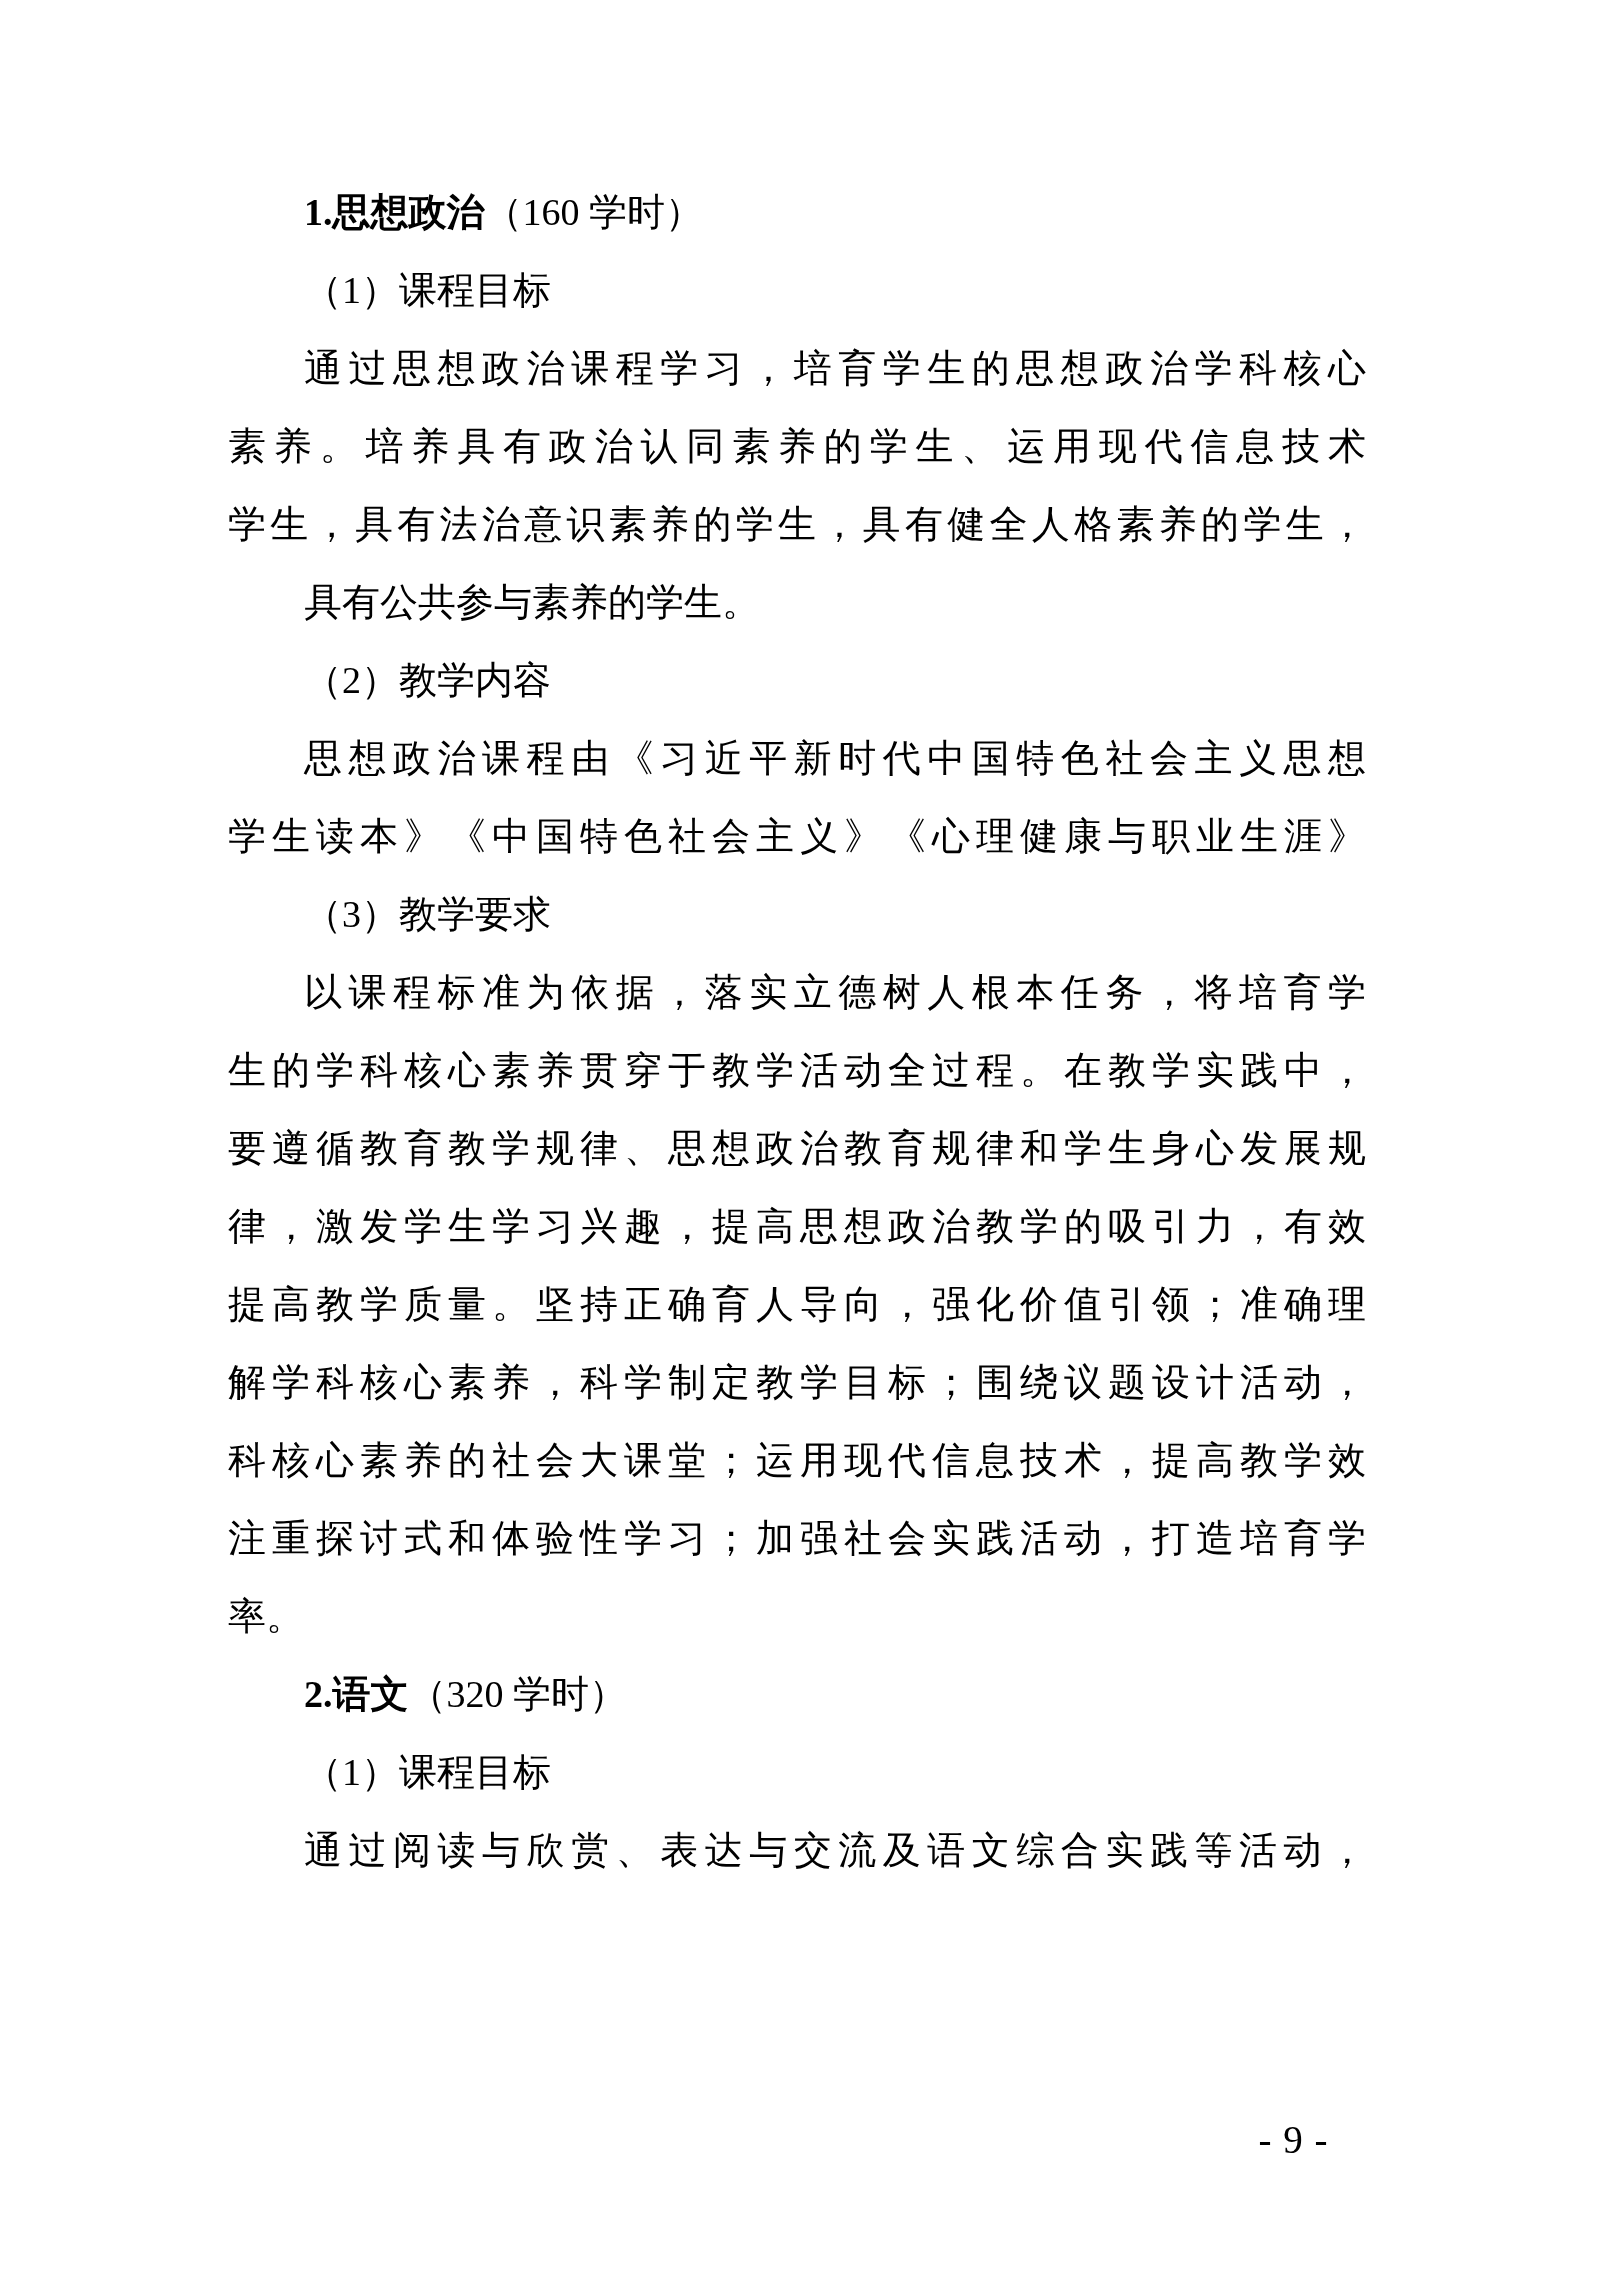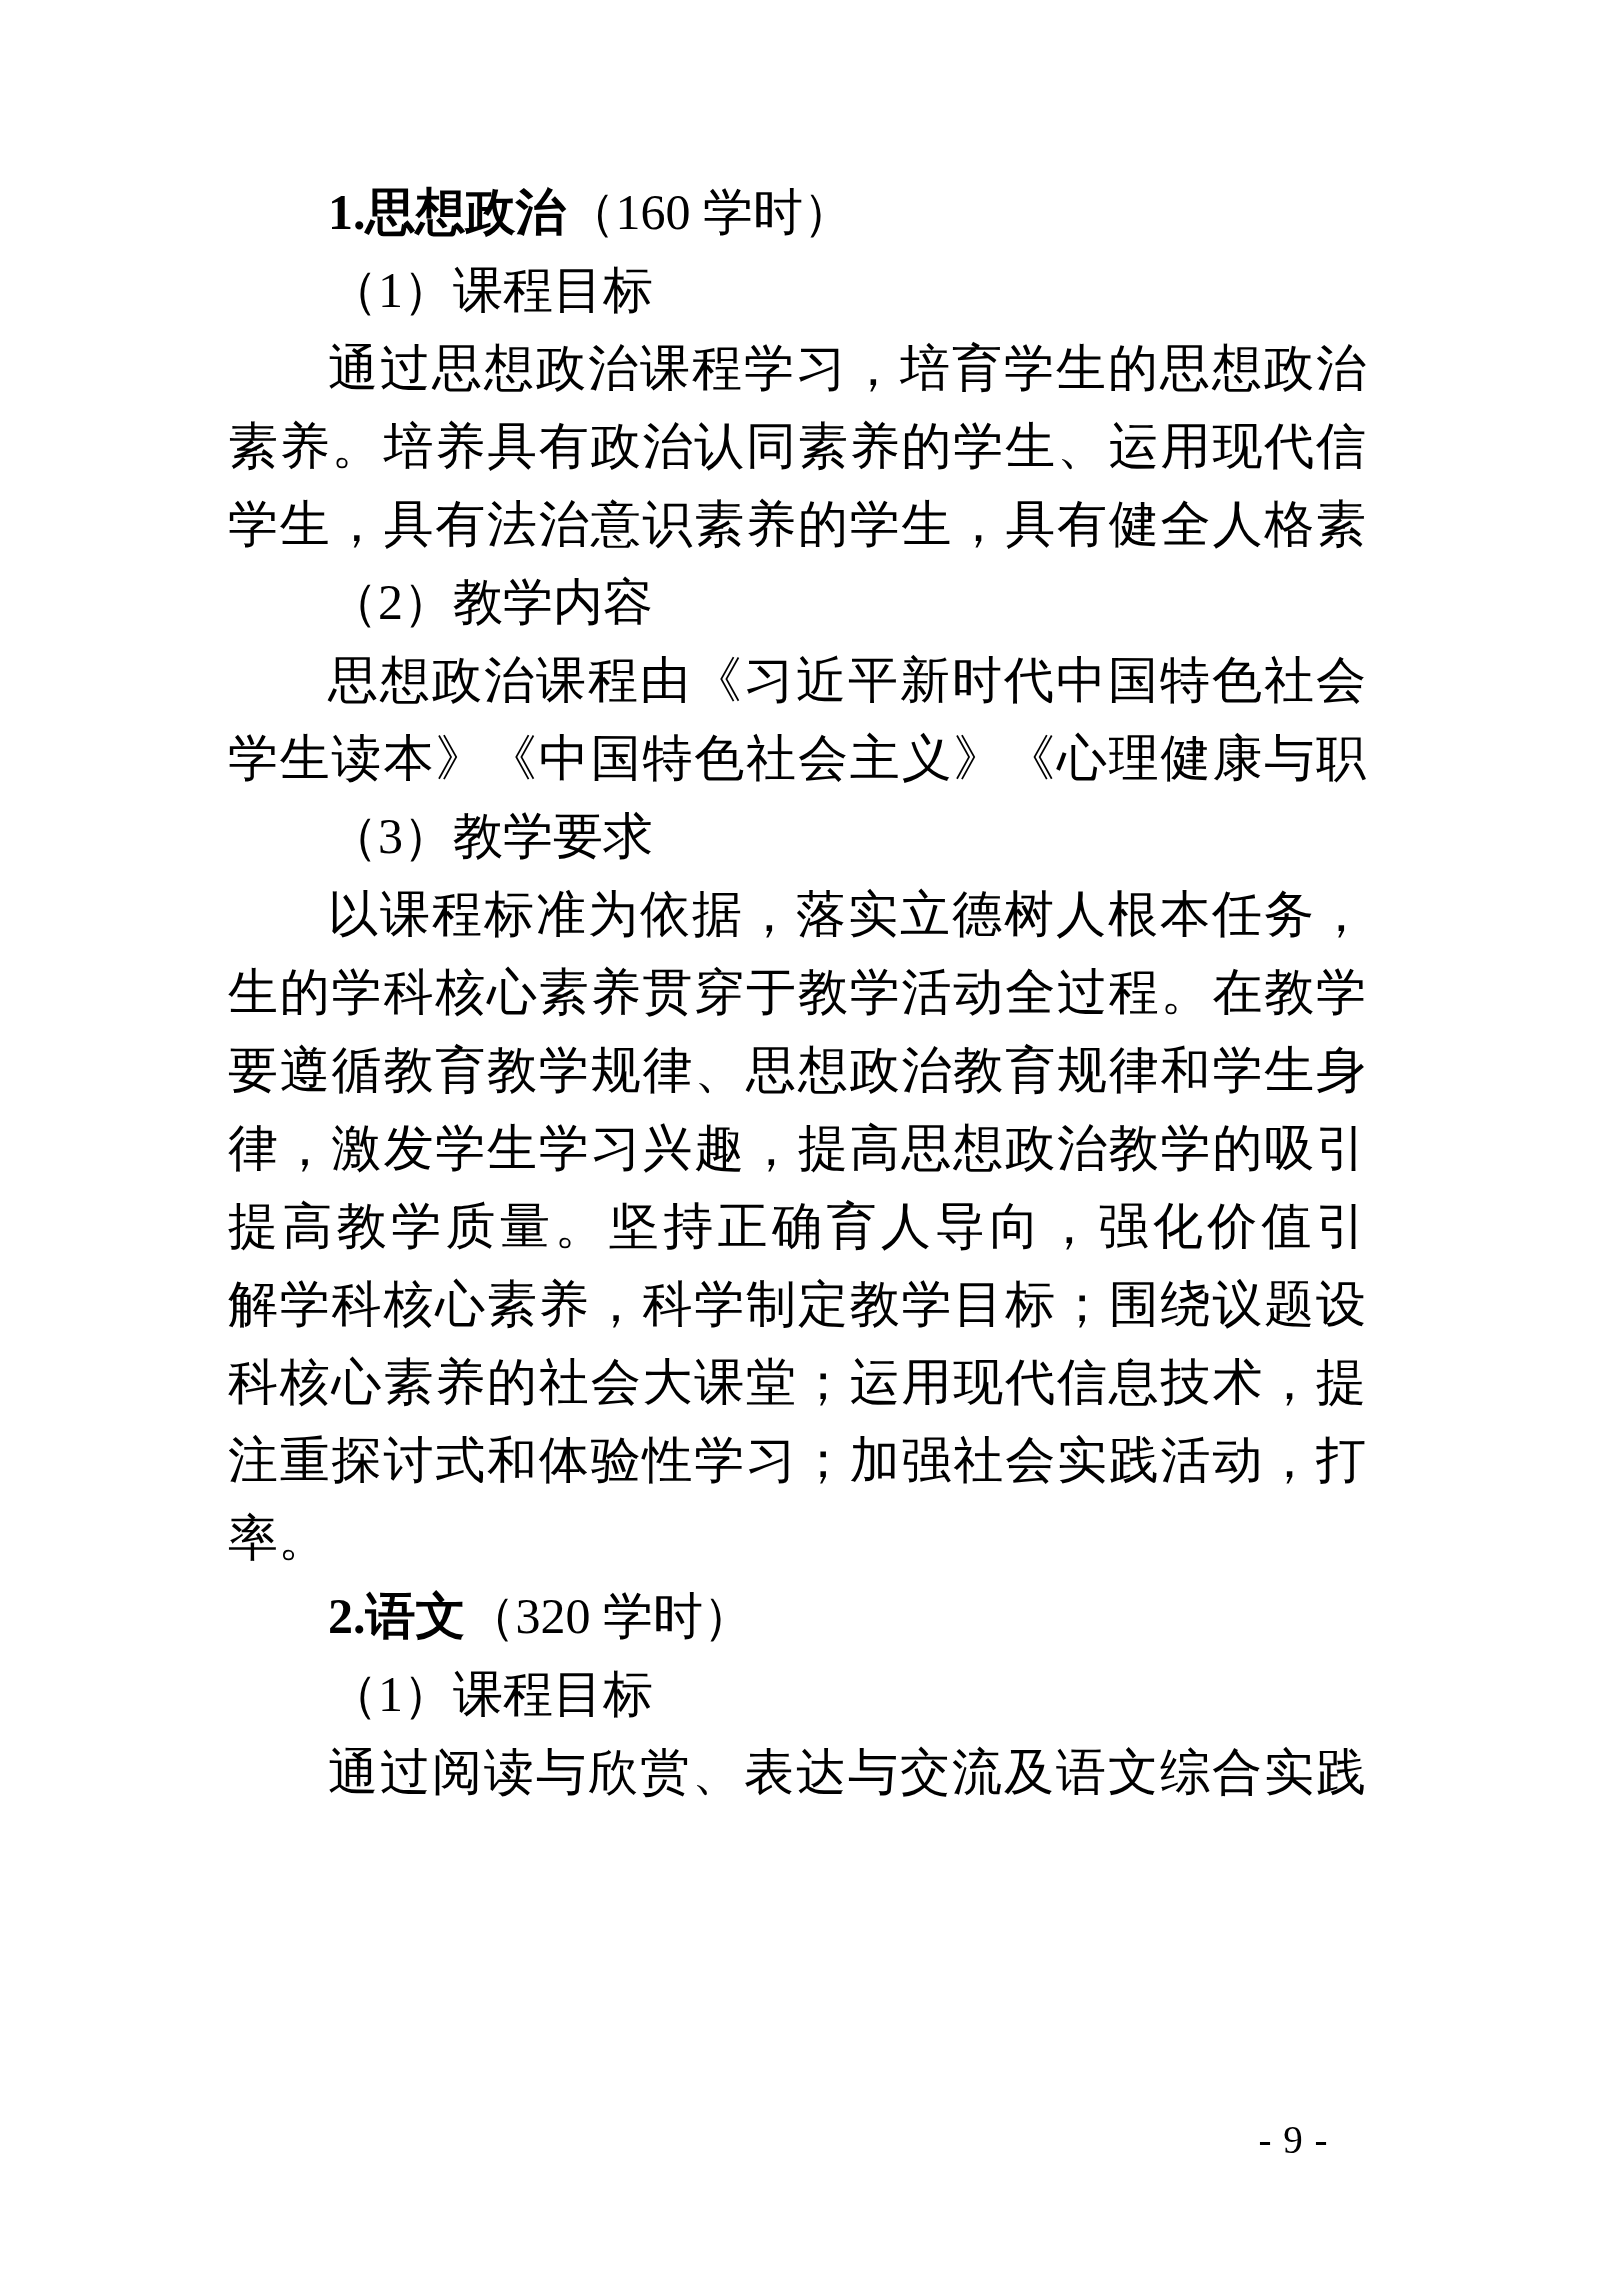--- a/index.html
+++ b/index.html
@@ -19,21 +19,21 @@
   }
   .body-text {
     position: absolute;
     left: 228px;
     top: 173px;
     width: 1138px;
   }
   .line {
     height: 78px;
     line-height: 78px;
-    font-size: 50px;
+    font-size: 38px;
     white-space: nowrap;
     text-align: left;
     letter-spacing: 0;
   }
   .line.just {
     white-space: normal;
     text-align: justify;
     text-align-last: justify;
     overflow: hidden;
   }
@@ -60,20 +60,21 @@
 
 <div class="page">
   <main class="body-text">
 
     <div class="line indent"><span class="b">1.思想政治</span><span>（160 学时）</span></div>
 
     <div class="line indent">（1）课程目标</div>
     <div class="line indent just">通过思想政治课程学习，培育学生的思想政治学科核心</div>
     <div class="line just">素养。培养具有政治认同素养的学生、运用现代信息技术</div>
     <div class="line just">学生，具有法治意识素养的学生，具有健全人格素养的学生，</div>
+    <div class="line indent">具有公共参与素养的学生。</div>
 
     <div class="line indent">（2）教学内容</div>
     <div class="line indent just">思想政治课程由《习近平新时代中国特色社会主义思想</div>
     <div class="line just">学生读本》《中国特色社会主义》《心理健康与职业生涯》</div>
 
     <div class="line indent">（3）教学要求</div>
     <div class="line indent just">以课程标准为依据，落实立德树人根本任务，将培育学</div>
     <div class="line just">生的学科核心素养贯穿于教学活动全过程。在教学实践中，</div>
     <div class="line just">要遵循教育教学规律、思想政治教育规律和学生身心发展规</div>
     <div class="line just">律，激发学生学习兴趣，提高思想政治教学的吸引力，有效</div>

